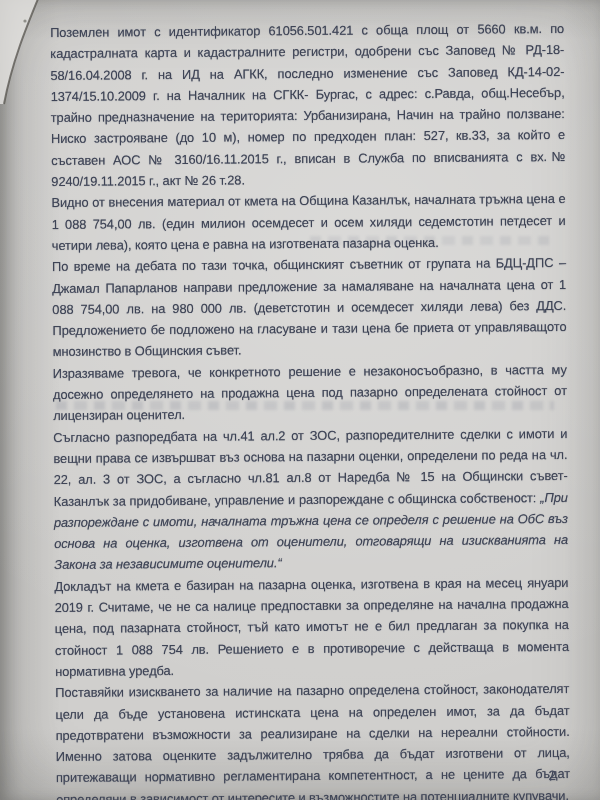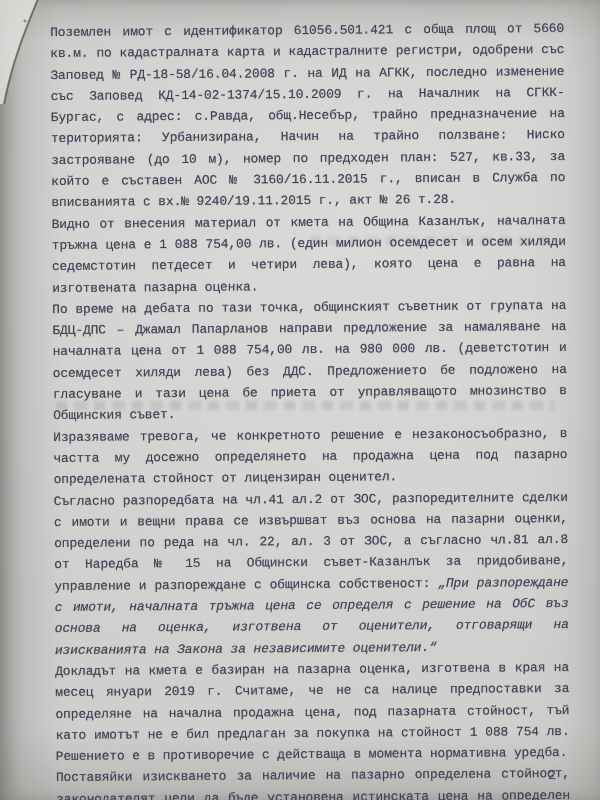--- a/index.html
+++ b/index.html
@@ -5,21 +5,21 @@
   html, body {
     margin: 0; padding: 0;
     width: 600px; height: 800px;
     background: #9a9a98;
     overflow: hidden;
   }
   .photo {
     position: relative;
     width: 600px; height: 800px;
     overflow: hidden;
-    font-family: Liberation Mono, monospace;
+    font-family: Liberation Sans, sans-serif;
     background-color: #d0cfcd;
     background-image:
       radial-gradient(120% 85% at 58% 30%, rgba(255,255,255,0.22), rgba(0,0,0,0) 70%),
       linear-gradient(to right, rgba(60,60,58,0.26), rgba(60,60,58,0.08) 4%, rgba(0,0,0,0) 10%),
       linear-gradient(to bottom, rgba(70,70,68,0.12), rgba(0,0,0,0) 5%),
       linear-gradient(to top, rgba(80,80,78,0.12), rgba(0,0,0,0) 9%),
       linear-gradient(to left, rgba(90,90,88,0.10), rgba(0,0,0,0) 6%);
     box-shadow: inset 0 0 70px rgba(70,70,66,0.20), inset 5px 0 12px rgba(60,60,56,0.22);
   }
   .crease { position: absolute; top: 0; left: 0; z-index: 3; }

